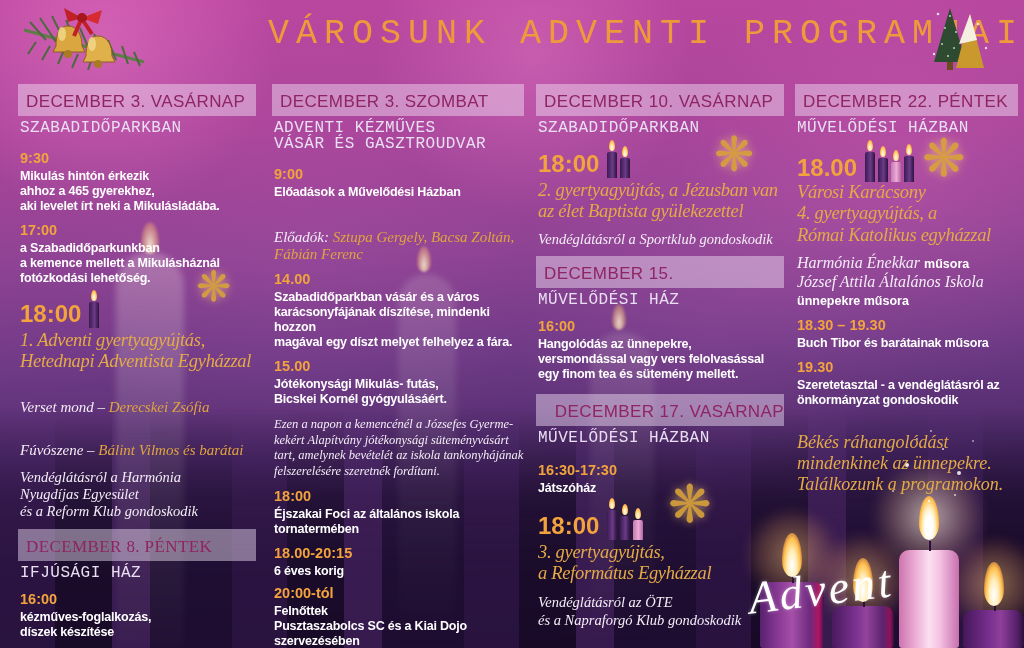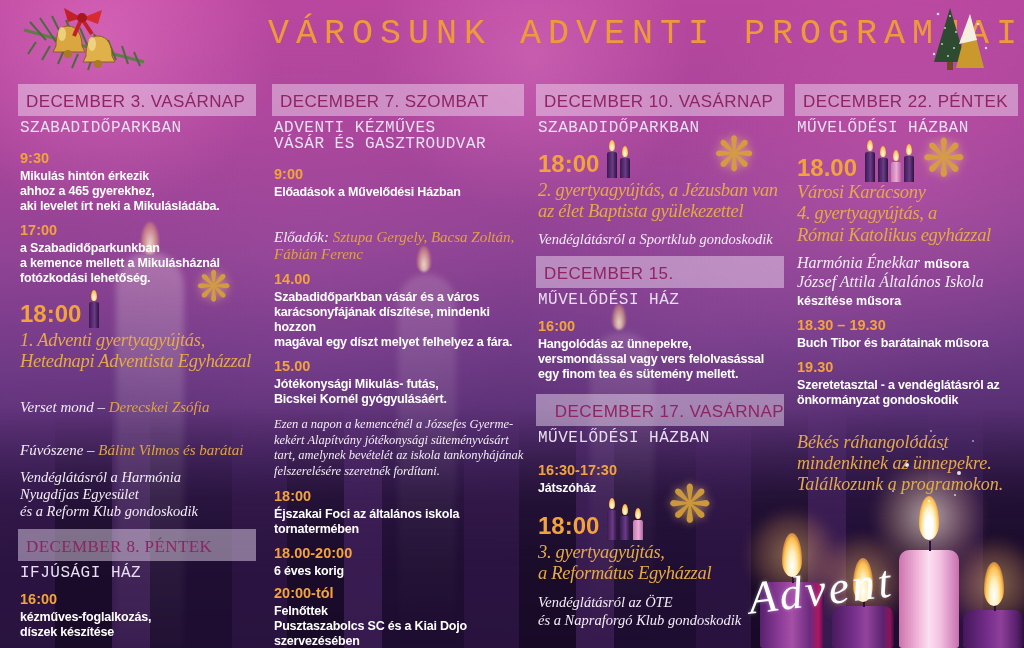--- a/index.html
+++ b/index.html
@@ -185,21 +185,21 @@
     <div class="band" style="margin-top:8px;font-family:Liberation Serif, serif;">DECEMBER 8. PÉNTEK</div>
     <div class="venue">IFJÚSÁGI HÁZ</div>
     <div class="time">16:00</div>
     <div class="txt">kézműves-foglalkozás,
 díszek készítése</div>
     <div class="time mt8">19:00</div>
 
   </section>
 
   <section class="col col2">
-    <div class="band">DECEMBER 7. SZOMBAT</div>
+    <div class="band">DECEMBER 3. SZOMBAT</div>
     <div class="venue">ADVENTI KÉZMŰVES
 VÁSÁR ÉS GASZTROUDVAR</div>
     <div class="time mt14">9:00</div>
     <div class="txt">Előadások a Művelődési Házban</div>
     <div class="duo" style="margin-top:12px;">
       <span class="label">Előadók: </span><span class="name">Sztupa Gergely, Bacsa Zoltán,
 Fábián Ferenc</span>
     </div>
     <div class="time mt8">14.00</div>
     <div class="txt">Szabadidőparkban vásár és a város
@@ -208,21 +208,21 @@
     <div class="time mt8">15.00</div>
     <div class="txt">Jótékonysági Mikulás- futás,
 Bicskei Kornél gyógyulásáért.</div>
     <div class="note note-sm">Ezen a napon a kemencénél a Józsefes Gyerme-
 kekért Alapítvány jótékonysági süteményvásárt
 tart, amelynek bevételét az iskola tankonyhájának
 felszerelésére szeretnék fordítani.</div>
     <div class="time mt8">18:00</div>
     <div class="txt">Éjszakai Foci az általános iskola
 tornatermében</div>
-    <div class="time mt8">18.00-20:00</div>
+    <div class="time mt8">18.00-20:15</div>
     <div class="txt">6 éves korig</div>
     <div class="time" style="margin-top:6px;">20:00-tól</div>
     <div class="txt">Felnőttek
 Pusztaszabolcs SC és a Kiai Dojo
 szervezésében</div>
 
   </section>
 
   <section class="col col3">
     <div class="band">DECEMBER 10. VASÁRNAP</div>
@@ -274,21 +274,21 @@
         </span>
     </div>
     <div class="gold" style="margin-top:2px;">Városi Karácsony
 4. gyertyagyújtás, a
 Római Katolikus egyházzal</div>
     <div class="mix">
       <span class="ser">Harmónia Énekkar </span><span class="b">műsora</span>
     </div>
     <div class="mix" style="margin-top:1px;">
       <span class="ser">József Attila Általános Iskola</span><br>
-      <span class="b">készítése műsora</span>
+      <span class="b">ünnepekre műsora</span>
     </div>
     <div class="time mt8">18.30 – 19.30</div>
     <div class="txt">Buch Tibor és barátainak műsora</div>
     <div class="time mt8">19.30</div>
     <div class="txt">Szeretetasztal - a vendéglátásról az
 önkormányzat gondoskodik</div>
     <div class="closing">Békés ráhangolódást
 mindenkinek az ünnepekre.
 Találkozunk a programokon.</div>
   </section>

